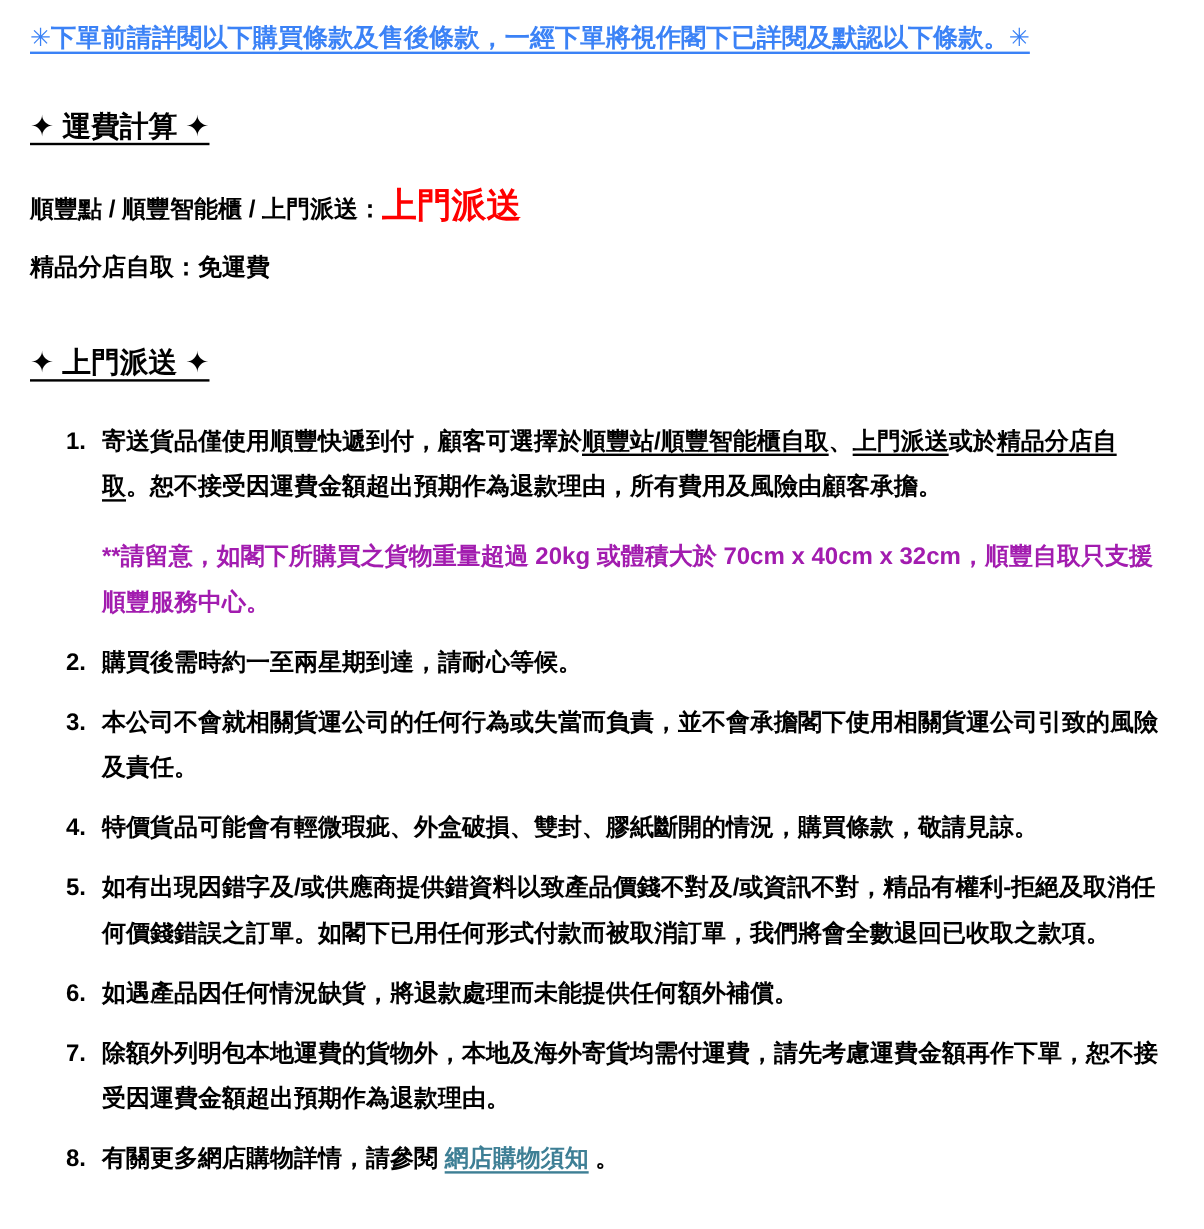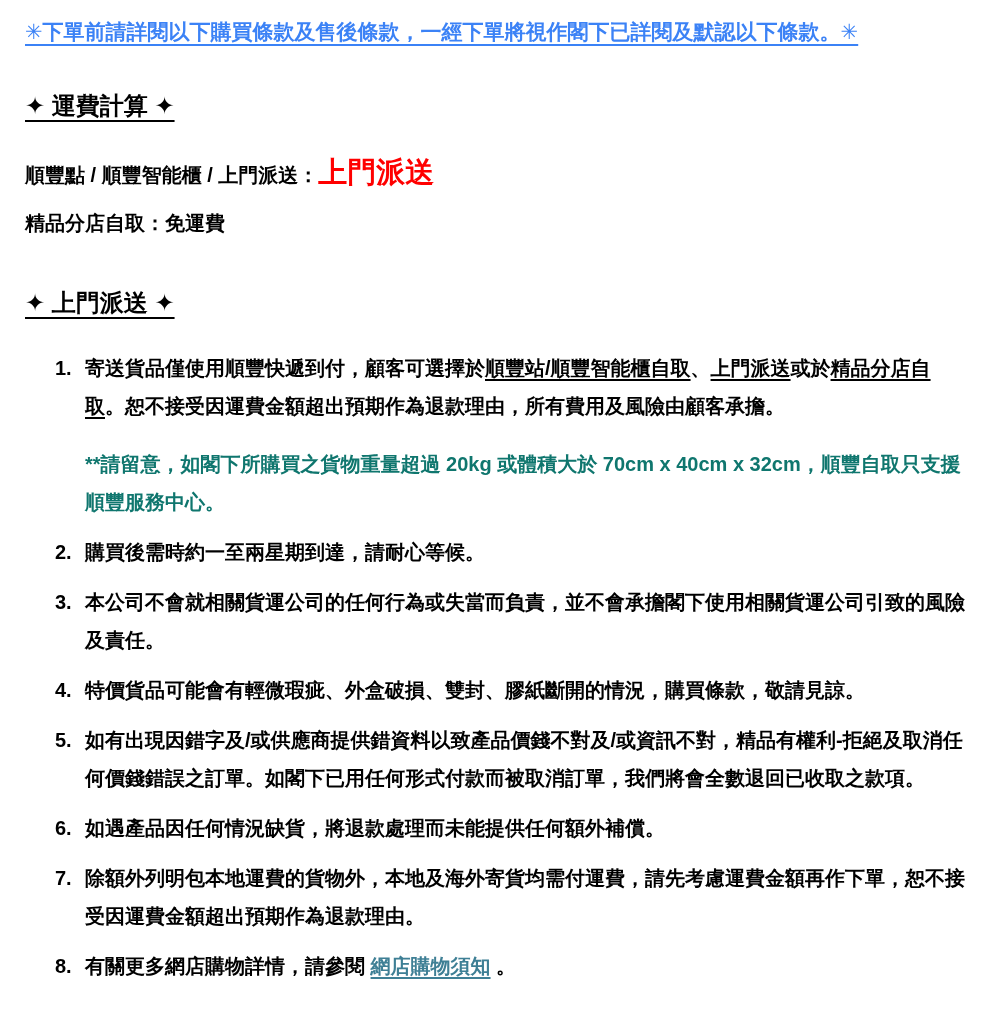--- a/index.html
+++ b/index.html
@@ -64,21 +64,21 @@
     width: 30px;
   }
   .term-body { flex: 1; }
   .term-body p { margin: 0; }
   .u {
     text-decoration: underline;
     text-decoration-thickness: 2px;
     text-underline-offset: 4px;
   }
   .red-note {
-    color: #0f766e;
+    color: #a21caf;
     margin-top: 20px !important;
   }
   a.guide-link {
     color: #3e7f95;
     text-decoration: underline;
     text-decoration-thickness: 2px;
     text-underline-offset: 4px;
     cursor: pointer;
     text-align: center;
   }

